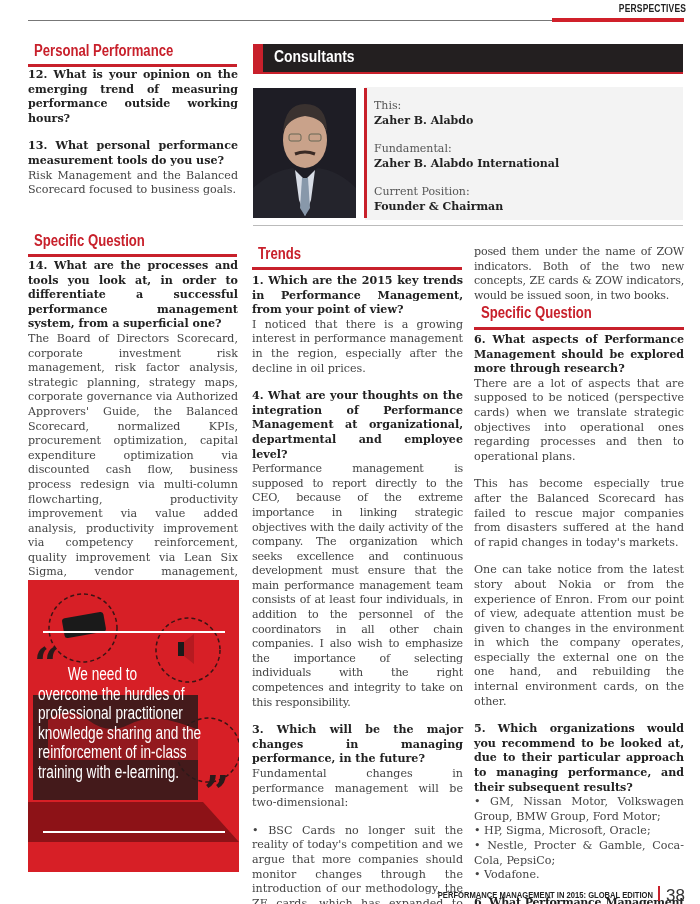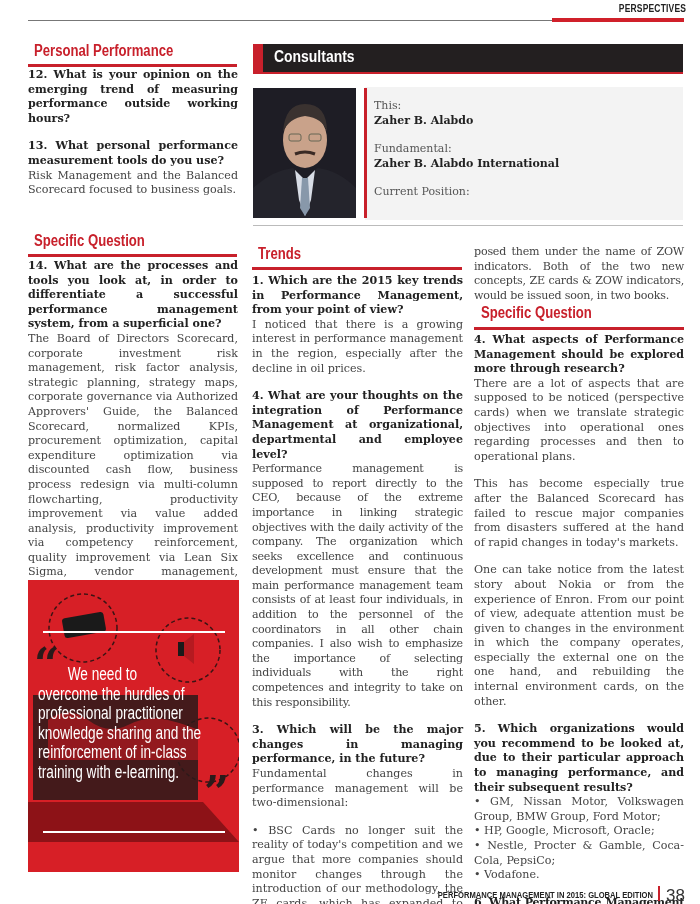--- a/index.html
+++ b/index.html
@@ -120,20 +120,21 @@
   </svg>
 </div>
 <div class="abs profile-box"></div>
 <div class="abs profile-bar"></div>
 <div class="abs" style="left:374px; top:99px; width:300px;">
   <div class="pf-label">This:</div>
   <div class="pf-value" style="margin-top:2px;">Zaher B. Alabdo</div>
   <div class="pf-label" style="margin-top:15px;">Fundamental:</div>
   <div class="pf-value" style="margin-top:2px;">Zaher B. Alabdo International</div>
   <div class="pf-label" style="margin-top:15px;">Current Position:</div>
+  <div class="pf-value" style="margin-top:2px;">Founder &amp; Chairman</div>
 </div>
 <div class="abs bottom-rule"></div>
 
 <div class="abs sec-head" style="left:258px; top:245px;">Trends</div>
 <div class="abs sec-rule" style="left:252px; top:267px; width:210px;"></div>
 <div class="abs col" style="left:252px; top:274px; width:211px;">
   <p class="q">1. Which are the 2015 key trends in Performance Management, from your point of view?</p>
   <p class="a">I noticed that there is a growing interest in performance management in the region, especially after the decline in oil prices.</p>
   <div class="gap"></div>
   <p class="q">4. What are your thoughts on the integration of Performance Management at organizational, departmental and employee level?</p>
@@ -145,30 +146,30 @@
   <p class="a">• BSC Cards no longer suit the reality of today's competition and we argue that more companies should monitor changes through the introduction of our methodology, the ZE cards, which has expanded to seven cards instead of the classical four, based on Kaplan and Norton's perspective.</p>
 
 </div>
 
 <div class="abs col" style="left:474px; top:245px; width:210px;">
   <p class="a" style="letter-spacing:-0.2px;">posed them under the name of ZOW indicators. Both of the two new concepts, ZE cards &amp; ZOW indicators, would be issued soon, in two books.</p>
 </div>
 <div class="abs sec-head" style="left:481px; top:304px;">Specific Question</div>
 <div class="abs sec-rule" style="left:474px; top:327px; width:210px;"></div>
 <div class="abs col" style="left:474px; top:333px; width:210px;">
-  <p class="q">4. What aspects of Performance Management should be explored more through research?</p>
+  <p class="q">6. What aspects of Performance Management should be explored more through research?</p>
   <p class="a">There are a lot of aspects that are supposed to be noticed (perspective cards) when we translate strategic objectives into operational ones regarding processes and then to operational plans.</p>
   <div class="gap"></div>
   <p class="a">This has become especially true after the Balanced Scorecard has failed to rescue major companies from disasters suffered at the hand of rapid changes in today's markets.</p>
   <div class="gap"></div>
   <p class="a">One can take notice from the latest story about Nokia or from the experience of Enron. From our point of view, adequate attention must be given to changes in the environment in which the company operates, especially the external one on the one hand, and rebuilding the internal environment cards, on the other.</p>
   <div class="gap"></div>
   <p class="q">5. Which organizations would you recommend to be looked at, due to their particular approach to managing performance, and their subsequent results?</p>
   <p class="a">• GM, Nissan Motor, Volkswagen Group, BMW Group, Ford Motor;</p>
-  <p class="a">• HP, Google, Microsoft, Oracle;</p>
+  <p class="a">• HP, Sigma, Microsoft, Oracle;</p>
   <p class="a">• Nestle, Procter &amp; Gamble, Coca-Cola, PepsiCo;</p>
   <p class="a">• Vodafone.</p>
   <div class="gap"></div>
   <p class="q" style="letter-spacing:-0.3px;">6. What Performance Management question would you like to have answered by researchers?</p>
 
 </div>
 
 <div class="abs footer-text">PERFORMANCE MANAGEMENT IN 2015: GLOBAL EDITION</div>
 <div class="abs footer-bar"></div>
 <div class="abs footer-page">38</div>

